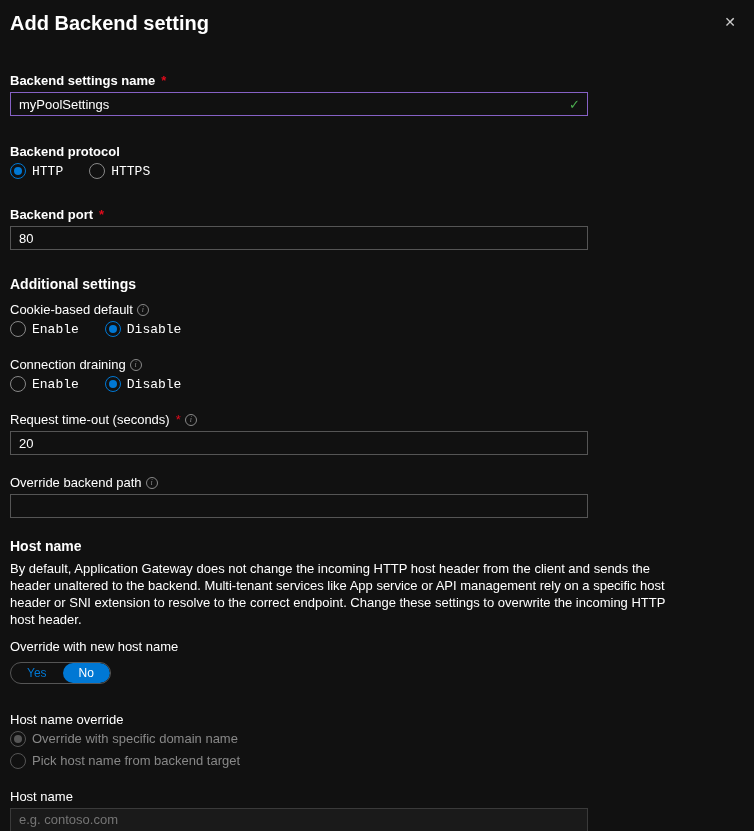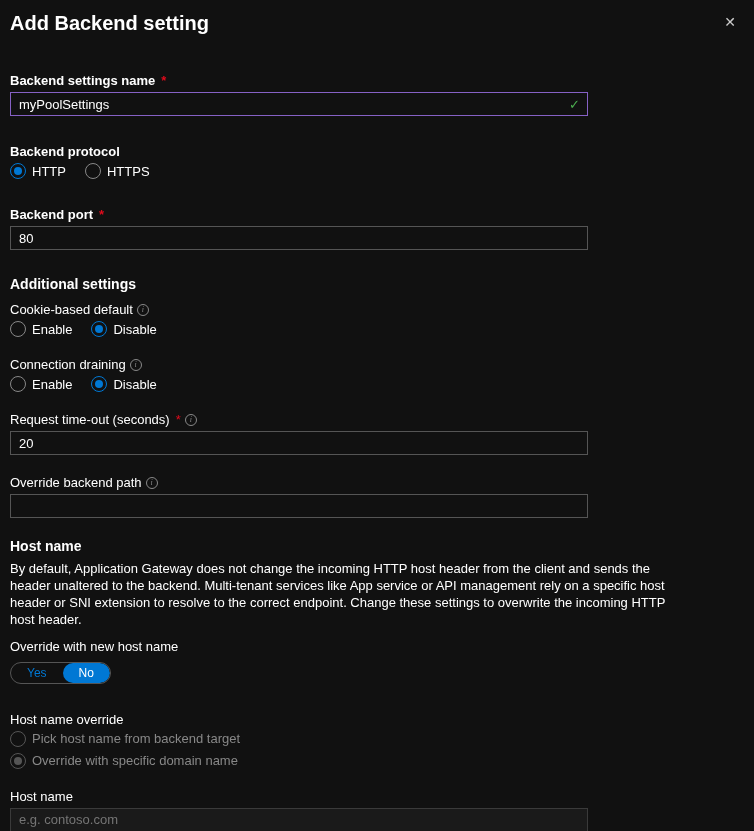--- a/index.html
+++ b/index.html
@@ -27,21 +27,21 @@
       border: 1px solid #555555;
       color: #ffffff;
       font-size: 13px;
       padding: 5px 8px;
       height: 24px;
       line-height: 14px;
     }
     .text-input.validated { border: 1px solid #8661c5; padding-right: 28px;}
     .text-input.disabled { color:#888888; background:#1a1a1a; border-color:#3a3a3a;}
     .check-icon { position:absolute; right:8px; top:50%; transform:translateY(-50%); color:#4caf50; font-size:13px;}
-    .radio-row { display: flex; gap: 19px; align-items: flex-end; margin-top: 4px; }
+    .radio-row { display: flex; gap: 26px; align-items: flex-end; margin-top: 4px; font-family: Liberation Mono, monospace; }
     .radio {
       display: inline-flex; align-items: center; gap: 6px; cursor: pointer; font-size:13px;
     }
     .radio-dot {
       width: 16px; height: 16px; border: 1px solid #888; border-radius: 50%;
       display: inline-flex; align-items: center; justify-content: center;
     }
     .radio-dot.sel { border-color: #0078d4; }
     .radio-dot.sel::after { content:""; width:8px; height:8px; background:#0078d4; border-radius:50%; }
     .radio-dot.dis { border-color:#555; }
@@ -176,27 +176,27 @@
     <div class="seg-btn on">No</div>
   </div>
 
   <div class="spacer-lg"></div>
 
   <div class="field-label sub">
     <span>Host name override</span>
   </div>
   <div style="display:flex; flex-direction:column; gap:6px; margin-top:4px;">
     <label class="radio dis">
+      <span class="radio-dot dis sel"></span>
+        <span>Override with specific domain name</span>
+    </label>
+    <label class="radio dis">
       <span class="radio-dot dis"></span>
         <span>Pick host name from backend target</span>
     </label>
-    <label class="radio dis">
-      <span class="radio-dot dis sel"></span>
-        <span>Override with specific domain name</span>
-    </label>
   </div>
 
   <div class="spacer-med"></div>
 
   <div class="field-label sub">
     <span>Host name</span>
   </div>
   <div class="input-wrap">
     <input type="text" class="text-input disabled" disabled="" placeholder="e.g. contoso.com" style="">
   </div>

